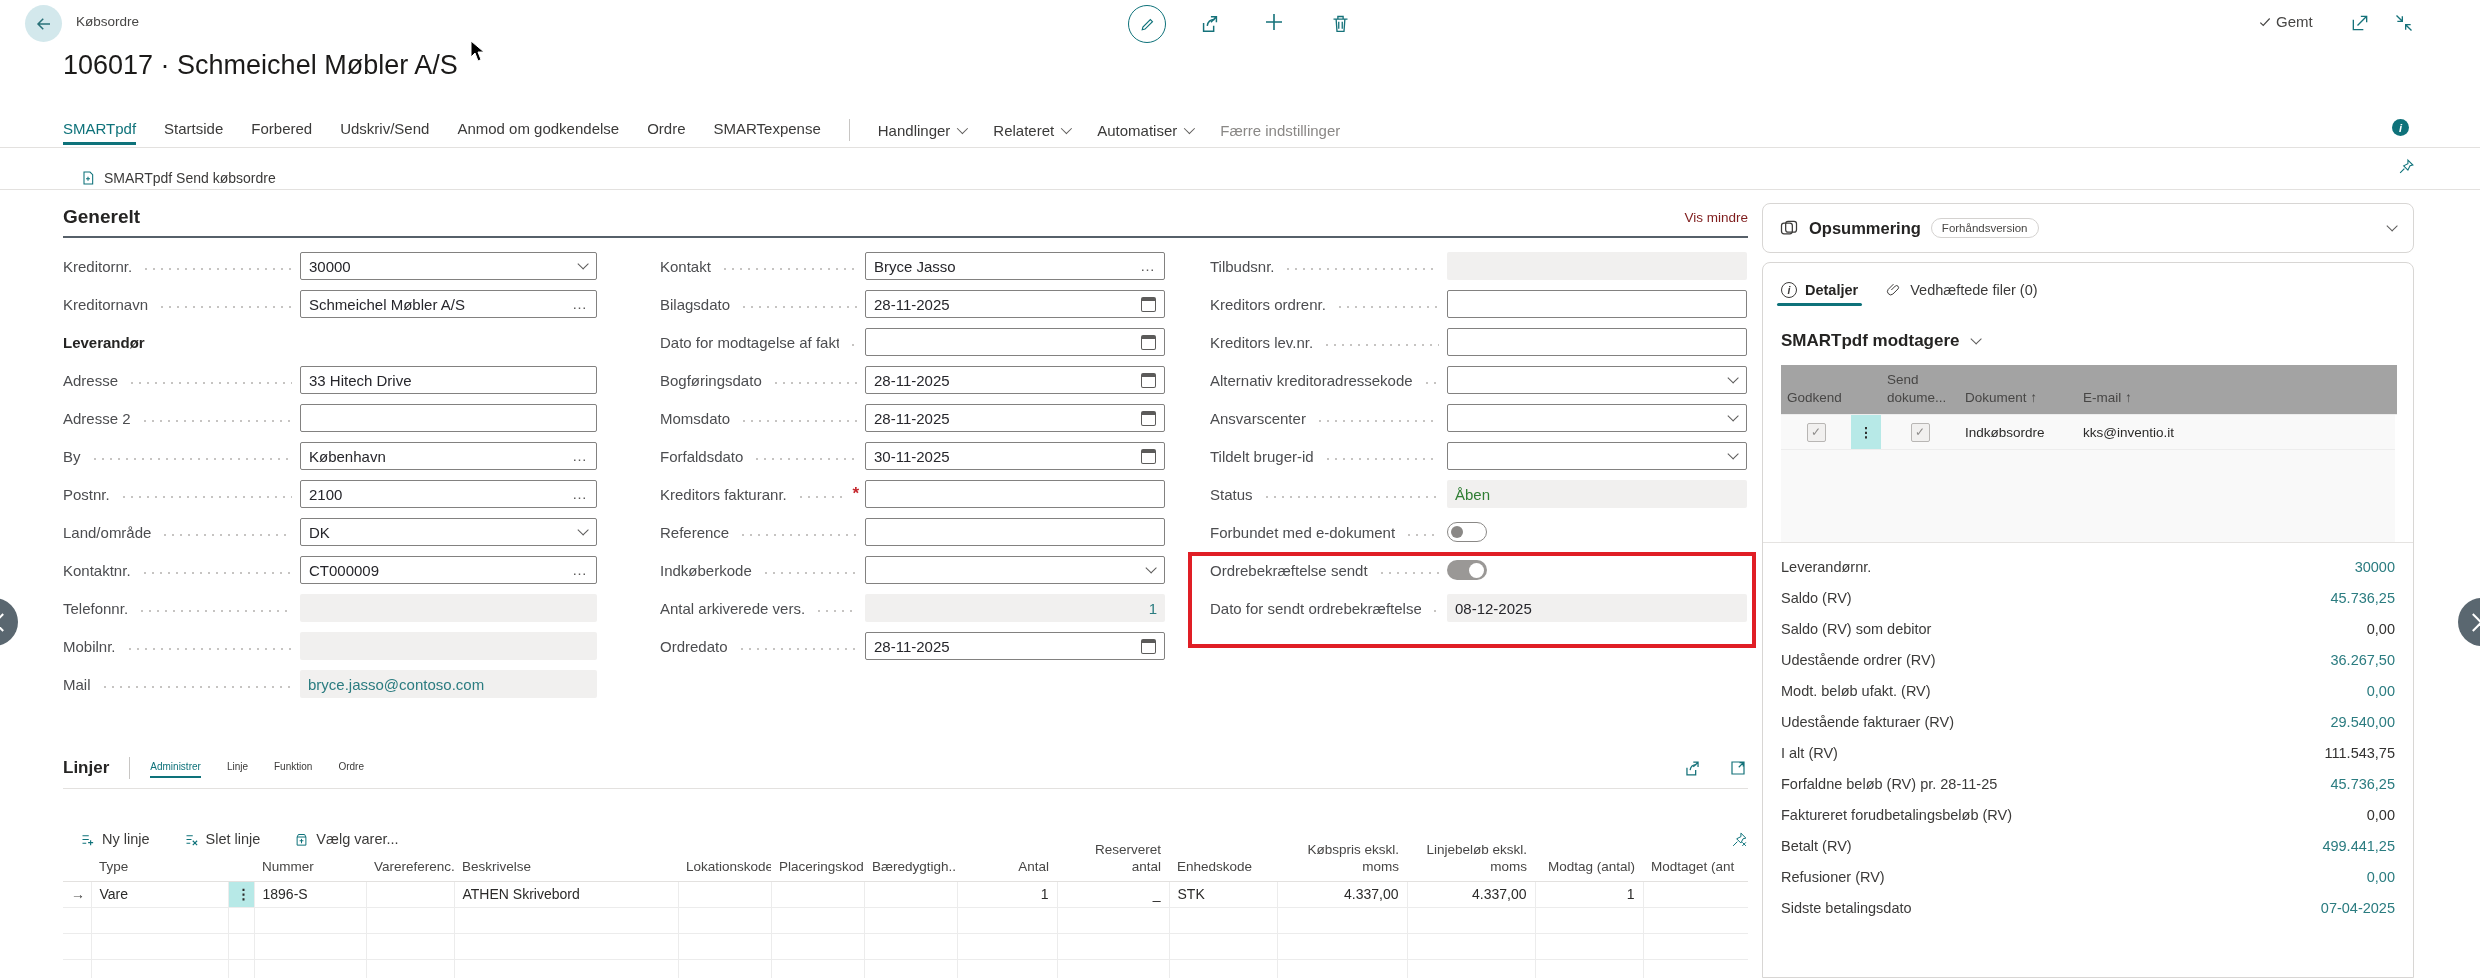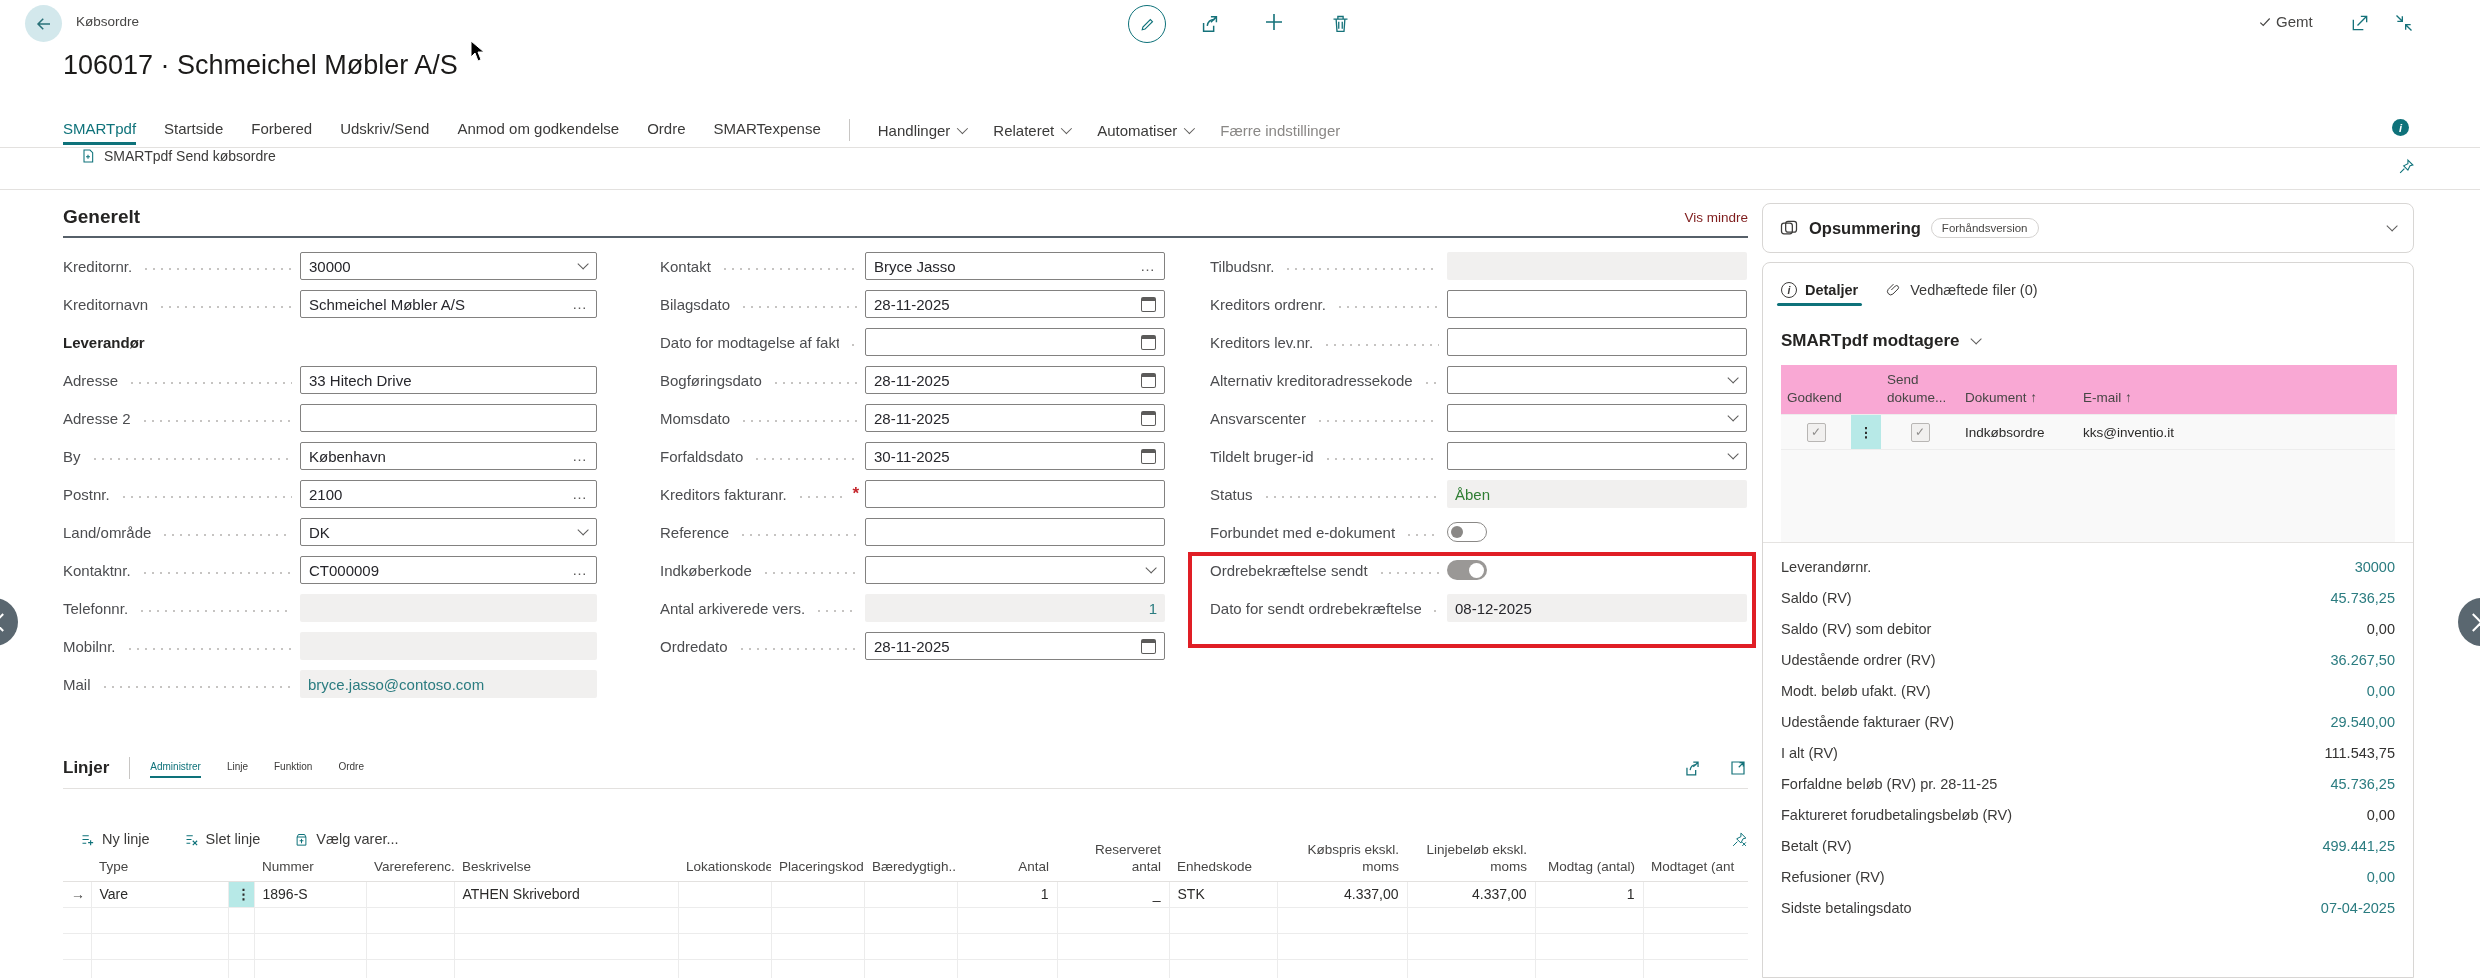--- a/index.html
+++ b/index.html
@@ -26,21 +26,21 @@
   .rtab.active{color:#0e727a;font-weight:400;}
   .rtab.active::after{content:'';position:absolute;left:0;right:0;bottom:-4px;height:2.5px;background:#0e727a;}
   .rmenu{cursor:pointer;display:flex;align-items:center;gap:7px;white-space:nowrap;}
   .vsep{width:1px;height:22px;background:#c8c6c4;}
   .fewer{color:#8a8886;cursor:pointer;white-space:nowrap;}
   .chev-s{width:7px;height:7px;border-right:1.4px solid #605e5c;border-bottom:1.4px solid #605e5c;
     transform:rotate(45deg) translateY(-2px);display:inline-block;}
   .hr{left:0;right:0;height:1px;background:#e3e1df;}
   .info-dot{left:2392px;top:119px;width:17px;height:17px;border-radius:50%;background:#0e727a;color:#fff;
     font-size:11px;font-weight:700;display:flex;align-items:center;justify-content:center;cursor:pointer;font-style:italic;}
-  .promoted{left:80px;top:143px;height:26px;display:flex;align-items:center;gap:8px;font-size:14px;color:#3b3a39;cursor:pointer;}
+  .promoted{left:80px;top:165px;height:26px;display:flex;align-items:center;gap:8px;font-size:14px;color:#3b3a39;cursor:pointer;}
   .pin{cursor:pointer;color:#0e727a;}
 
   
   .sec-head{left:63px;top:206px;width:1685px;display:flex;align-items:center;}
   .sec-title{font-size:19px;font-weight:700;color:#252423;}
   .show-less{margin-left:auto;font-size:13.5px;color:#7f1d1d;cursor:pointer;}
   .sec-rule{left:63px;top:236px;width:1685px;height:2px;background:#566069;}
 
   .fields{left:63px;top:252px;width:1685px;display:flex;}
   .fcol1{width:534px;margin-right:63px;}
@@ -110,21 +110,21 @@
   .ptabs{display:flex;gap:28px;align-items:center;height:28px;}
   .ptab{display:flex;gap:8px;align-items:center;font-size:14.5px;color:#3b3a39;cursor:pointer;position:relative;padding-bottom:6px;}
   .ptab.active{font-weight:700;color:#252423;}
   .ptab.active::after{content:'';position:absolute;left:-4px;right:-4px;bottom:-2px;height:3px;border-radius:2px;background:#0e727a;}
   .i-ic{width:16px;height:16px;border:1.3px solid #3b3a39;border-radius:50%;font-size:10.5px;font-style:italic;
     display:flex;align-items:center;justify-content:center;color:#3b3a39;box-sizing:border-box;flex:none;}
   .rec-title{margin-top:24px;display:flex;align-items:center;gap:10px;font-size:17px;font-weight:700;color:#252423;cursor:pointer;}
   .rec-zone{margin-top:14px;background:#f9f9f9;}
   table.rtable{border-collapse:collapse;width:616px;table-layout:fixed;font-size:13.5px;}
   .rtable th{font-weight:400;color:#474645;text-align:left;vertical-align:bottom;padding:6px 6px 8px;line-height:1.3;
-    background:#f9a8d4;white-space:normal;}
+    background:#a3a3a3;white-space:normal;}
   .rtable td{height:34px;padding:0 6px;color:#2b2a29;white-space:nowrap;overflow:hidden;border-top:1px solid #ededed;}
   .cbx{width:17px;height:17px;border:1px solid #b8b6b4;background:#f1f0ef;border-radius:2px;margin:0 auto;
     display:flex;align-items:center;justify-content:center;color:#8f8d8b;font-size:12px;}
   .rec-empty{height:92px;border-top:1px solid #ededed;background:#f9f9f9;}
   .panel-div{height:1px;background:#e5e3e1;margin:0 -18px;}
   .stats-title{margin-top:22px;font-size:17px;font-weight:700;color:#252423;}
   .stats{margin-top:8px;}
   .stat{display:flex;align-items:center;height:31px;font-size:14.5px;}
   .stat .sl{color:#3b3a39;white-space:nowrap;}
   .stat .sv{margin-left:auto;white-space:nowrap;cursor:pointer;}

